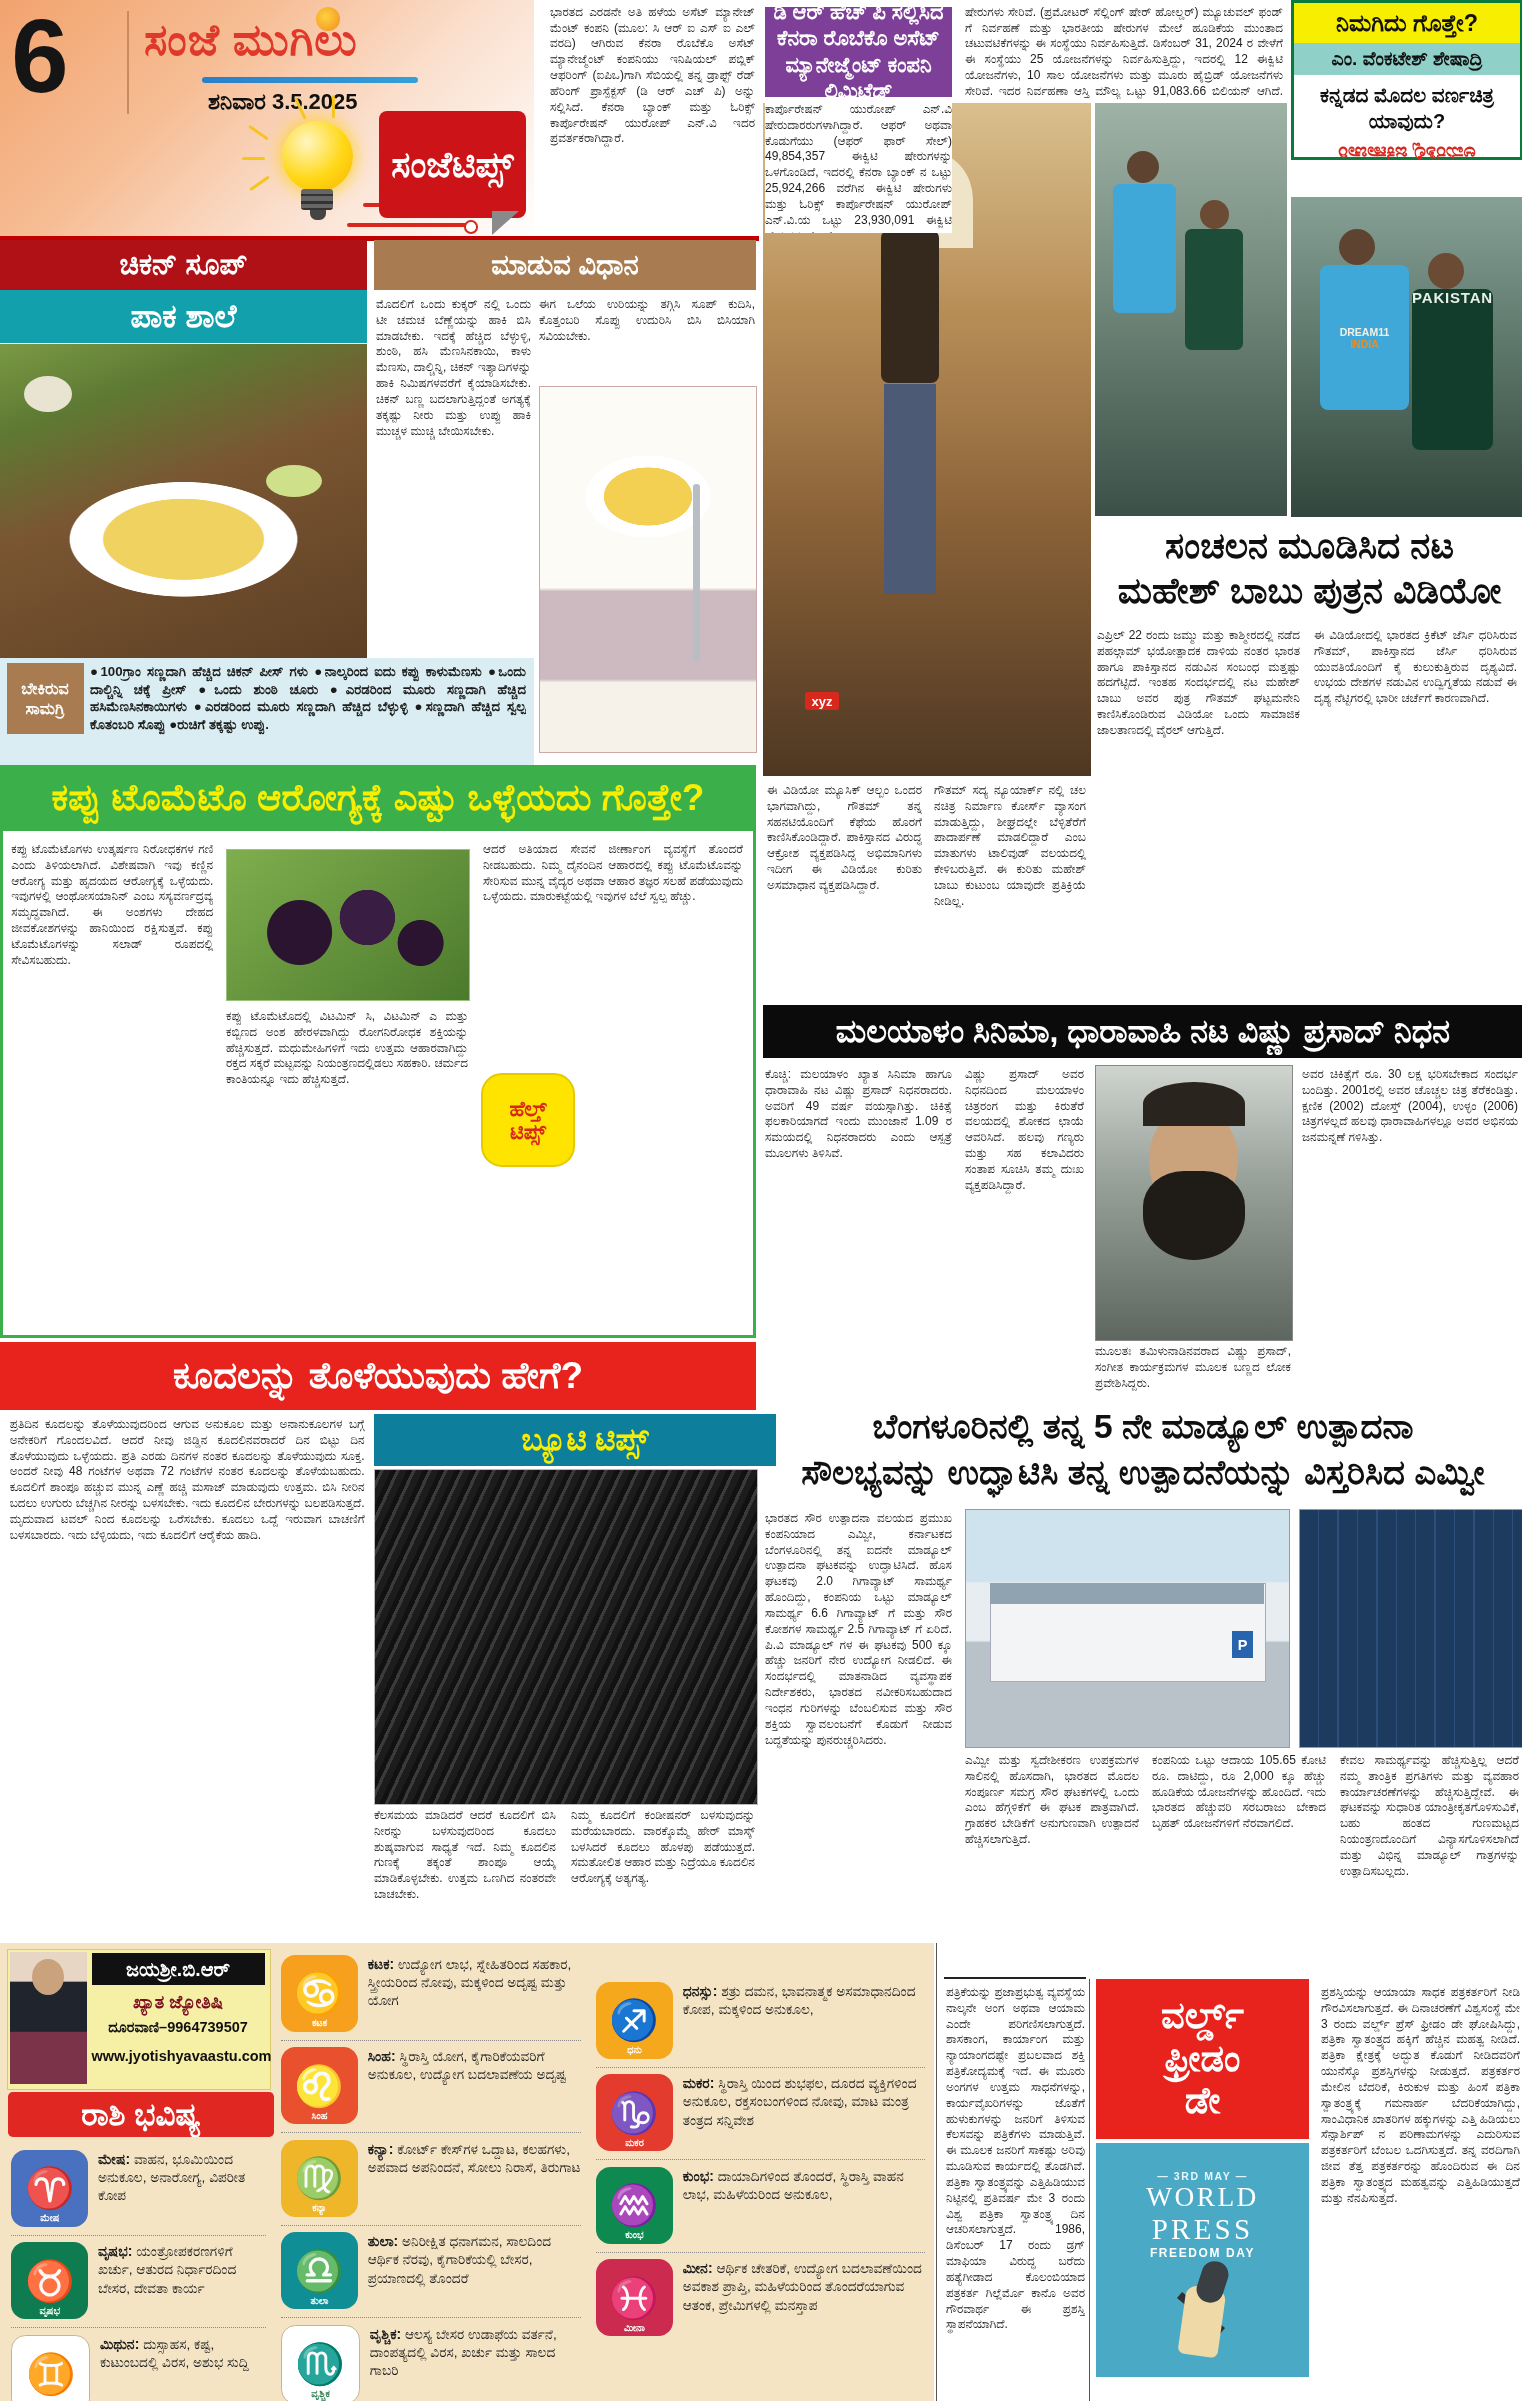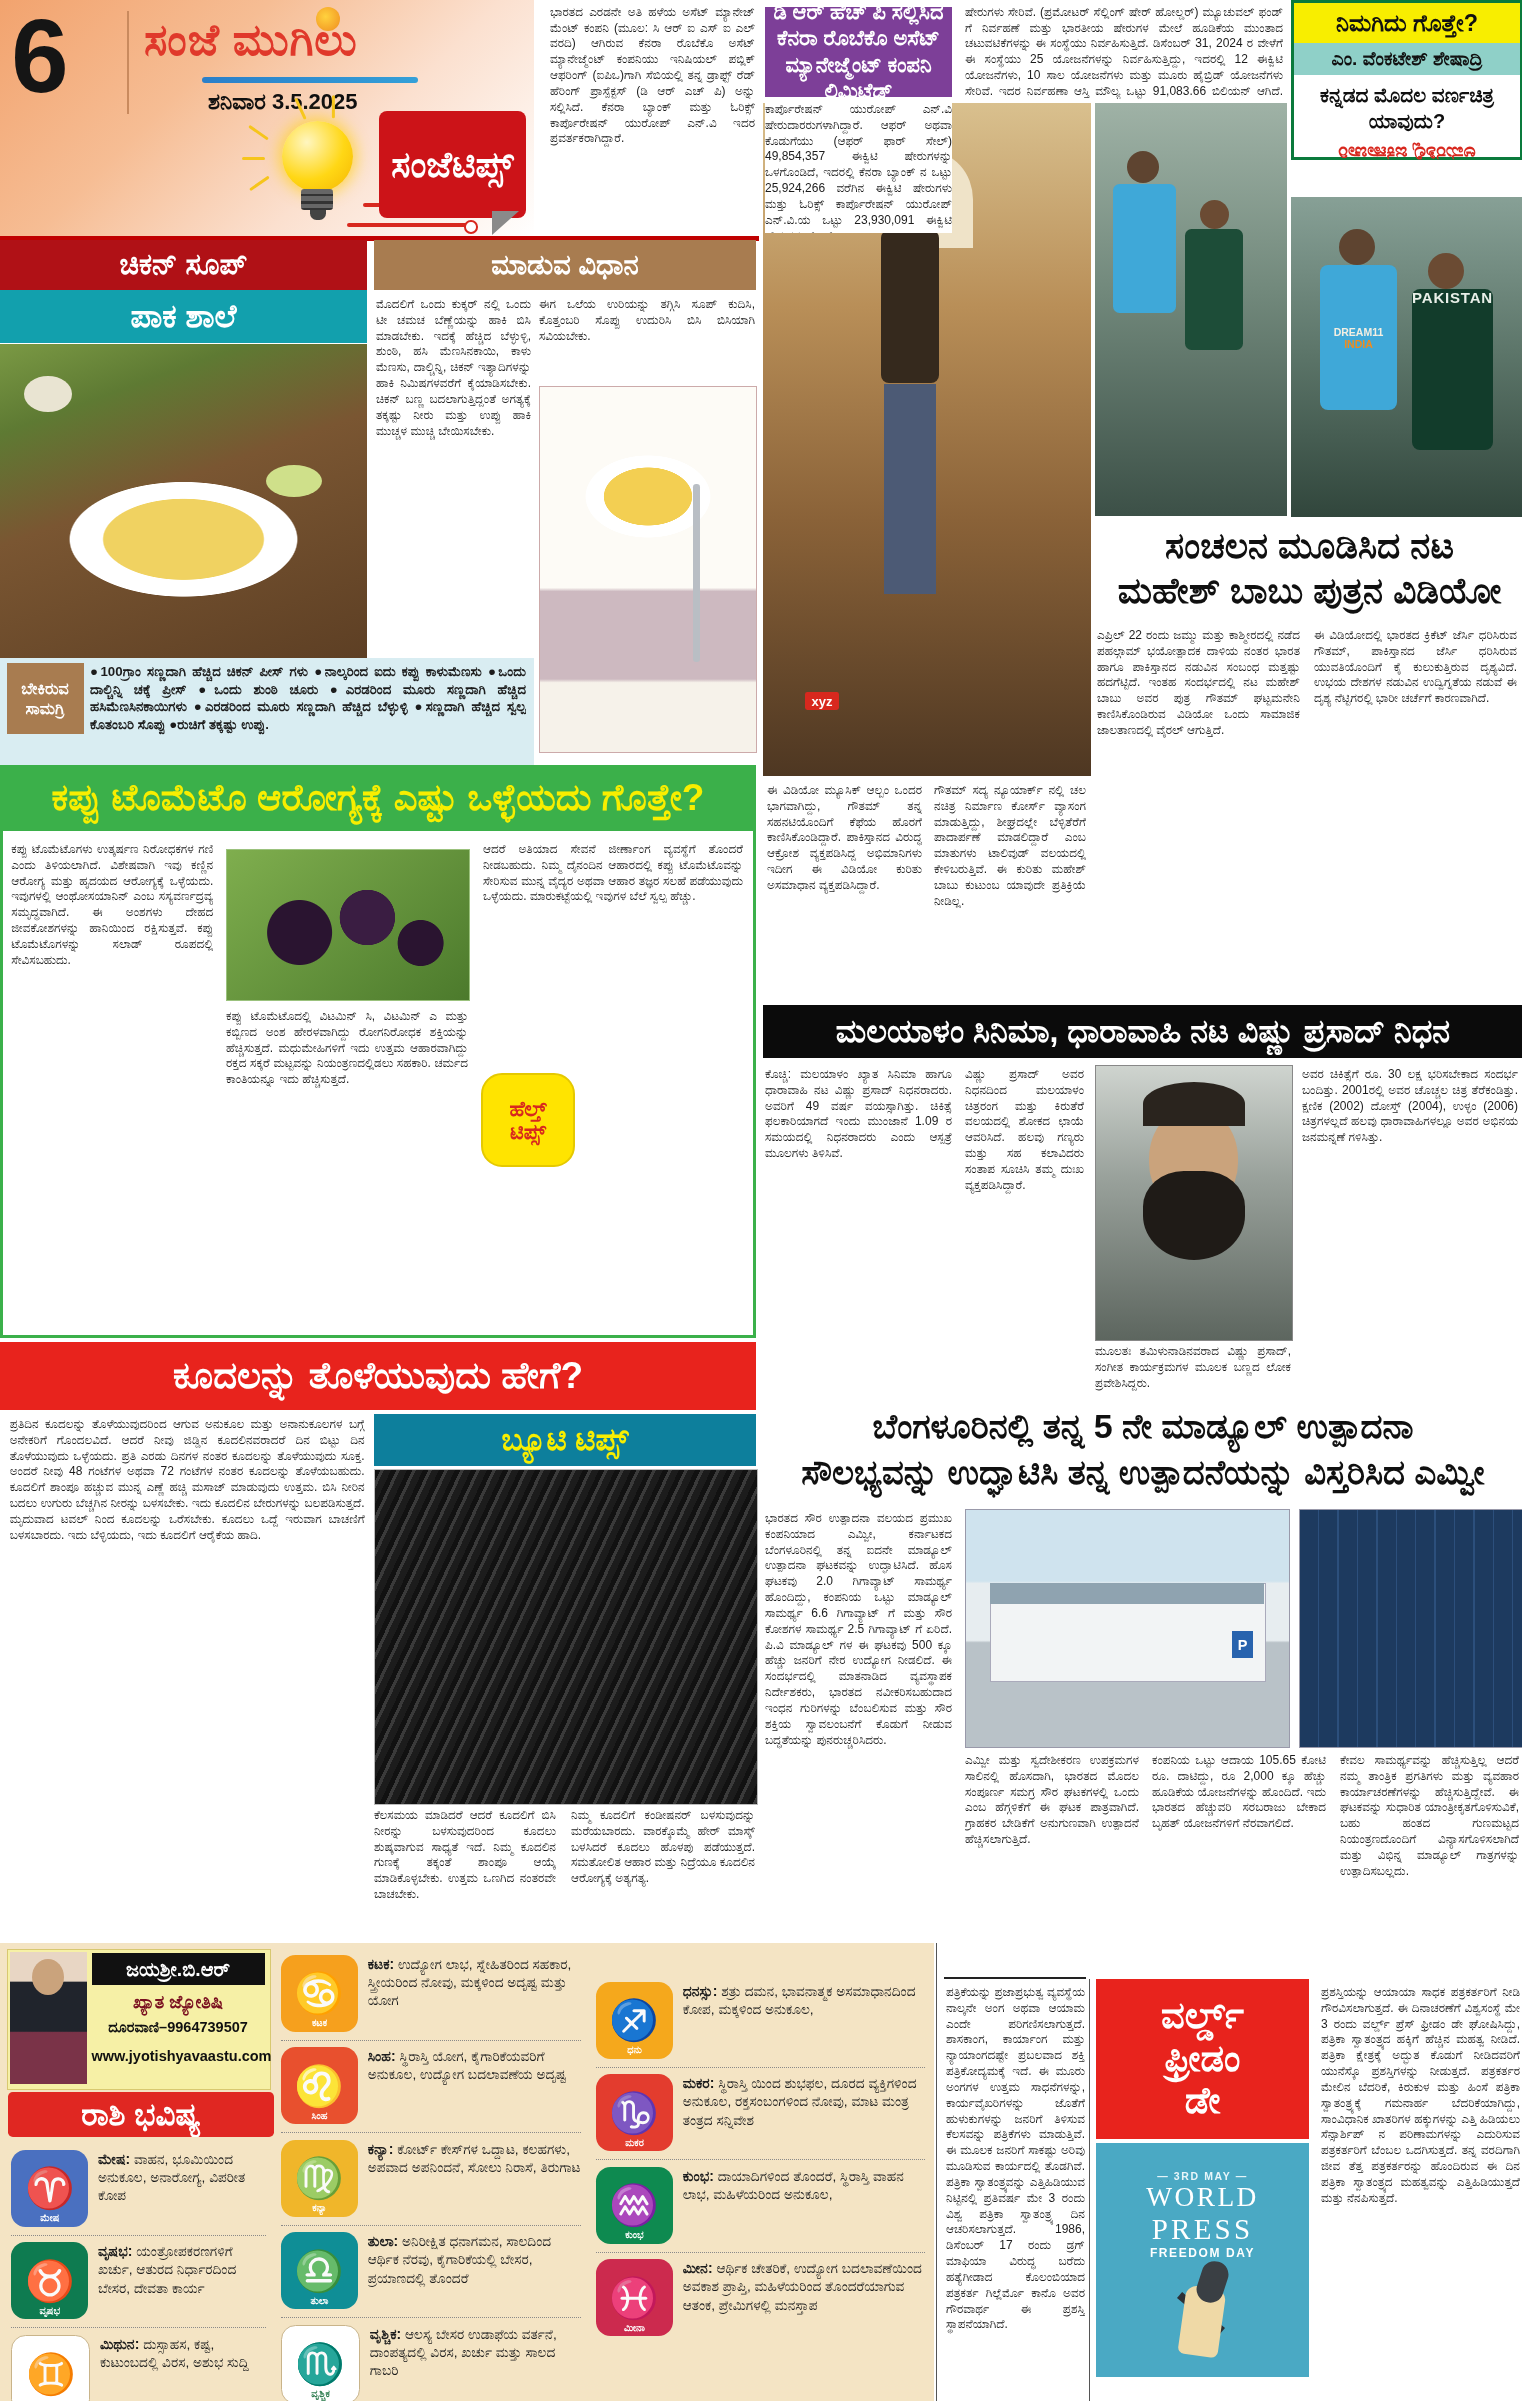--- a/index.html
+++ b/index.html
@@ -48,21 +48,21 @@
   .inglabel{left:6.5px;top:663px;width:77px;height:71px;background:#a87c50;color:#fff;display:flex;align-items:center;justify-content:center;
      text-align:center;font-weight:bold;font-size:16px;line-height:1.2;}
   .ingtext{left:90px;top:663px;width:436px;height:98px;font-size:13.3px;font-weight:bold;}
   
   .tombox{left:0;top:765px;width:756px;height:573px;border:3.2px solid #3bb04a;box-sizing:border-box;background:#fff;}
   .band-tomato{left:0;top:765px;width:756px;height:66px;background:#3bb04a;color:#f8ee00;font-size:37px;}
   .htbadge{left:481px;top:1073px;width:90px;height:90px;background:#ffe400;border-radius:21px;border:2.4px solid #e5c900;
     display:flex;flex-direction:column;align-items:center;justify-content:center;color:#d8281e;font-weight:bold;font-size:21px;line-height:1.1;}
   
   .band-hair{left:0;top:1342px;width:756px;height:68px;background:#e8231d;color:#fff;font-size:37px;}
-  .band-beauty{left:374px;top:1414px;width:382px;height:52px;background:#0d7f9c;color:#f8ee00;font-size:31px;}
+  .band-beauty{left:374px;top:1414px;width:382px;height:52px;background:#0d7f9c;color:#f8ee00;font-size:31px;padding-left:20px;}
   
   .band-actor{left:763px;top:1005px;width:760px;height:53px;background:#0b0b0b;color:#fff;font-size:32px;}
   
   .mah-hl{left:1097px;top:523px;width:425px;height:98px;font-size:36px;line-height:1.25;}
   .emm-hl{left:763px;top:1404px;width:760px;height:98px;font-size:34px;line-height:1.35;}
   
   .cream{left:0;top:1943px;width:934px;height:458px;background:#f4e4c4;}
   .astro{left:6.5px;top:1949px;width:262px;height:139px;background:#f6f0a6;border:0.8px solid #d8c870;}
   .astro .nameband{position:absolute;left:84px;top:3.2px;width:173px;height:32px;background:#111;color:#fff;
      display:flex;align-items:center;justify-content:center;font-weight:bold;font-size:19.4px;}
@@ -177,21 +177,21 @@
        background:linear-gradient(180deg,#9fb2a6 0%,#72897c 45%,#3c5047 100%);">
     <div style="position:absolute;left:32px;top:48px;width:32px;height:32px;border-radius:50%;background:#5e4430;"></div>
     <div style="position:absolute;left:18px;top:81px;width:63px;height:129px;border-radius:6.5px;background:#3fa8d8;"></div>
     <div style="position:absolute;left:105px;top:97px;width:29px;height:29px;border-radius:50%;background:#6b4b33;"></div>
     <div style="position:absolute;left:90px;top:126px;width:58px;height:121px;border-radius:6.5px;background:#1d4d38;"></div>
   </div>
 
   <div class="photo" style="left:1291px;top:197px;width:232px;height:320px;
        background:linear-gradient(180deg,#87a096 0%,#5b7468 50%,#31463c 100%);">
     <div style="position:absolute;left:48px;top:32px;width:36px;height:36px;border-radius:50%;background:#5e4430;"></div>
-    <div style="position:absolute;left:29px;top:68px;width:77px;height:145px;border-radius:8px;background:#3fa8d8;
+    <div style="position:absolute;left:29px;top:68px;width:89px;height:145px;border-radius:8px;background:#3fa8d8;
          display:flex;flex-direction:column;align-items:center;justify-content:center;color:#f4efe2;font-weight:bold;font-size:10.5px;">
       <span>DREAM11</span>
       <span style="color:#f08c1e;">INDIA</span>
     </div>
     <div style="position:absolute;left:137px;top:56px;width:36px;height:36px;border-radius:50%;background:#6b4b33;"></div>
     <div style="position:absolute;left:121px;top:92px;width:81px;height:161px;border-radius:8px;background:#123c2b;
          display:flex;align-items:flex-start;justify-content:center;color:#e8efe8;font-weight:bold;font-size:15px;letter-spacing:0.8px;">
       <span>PAKISTAN</span>
     </div>
   </div>

